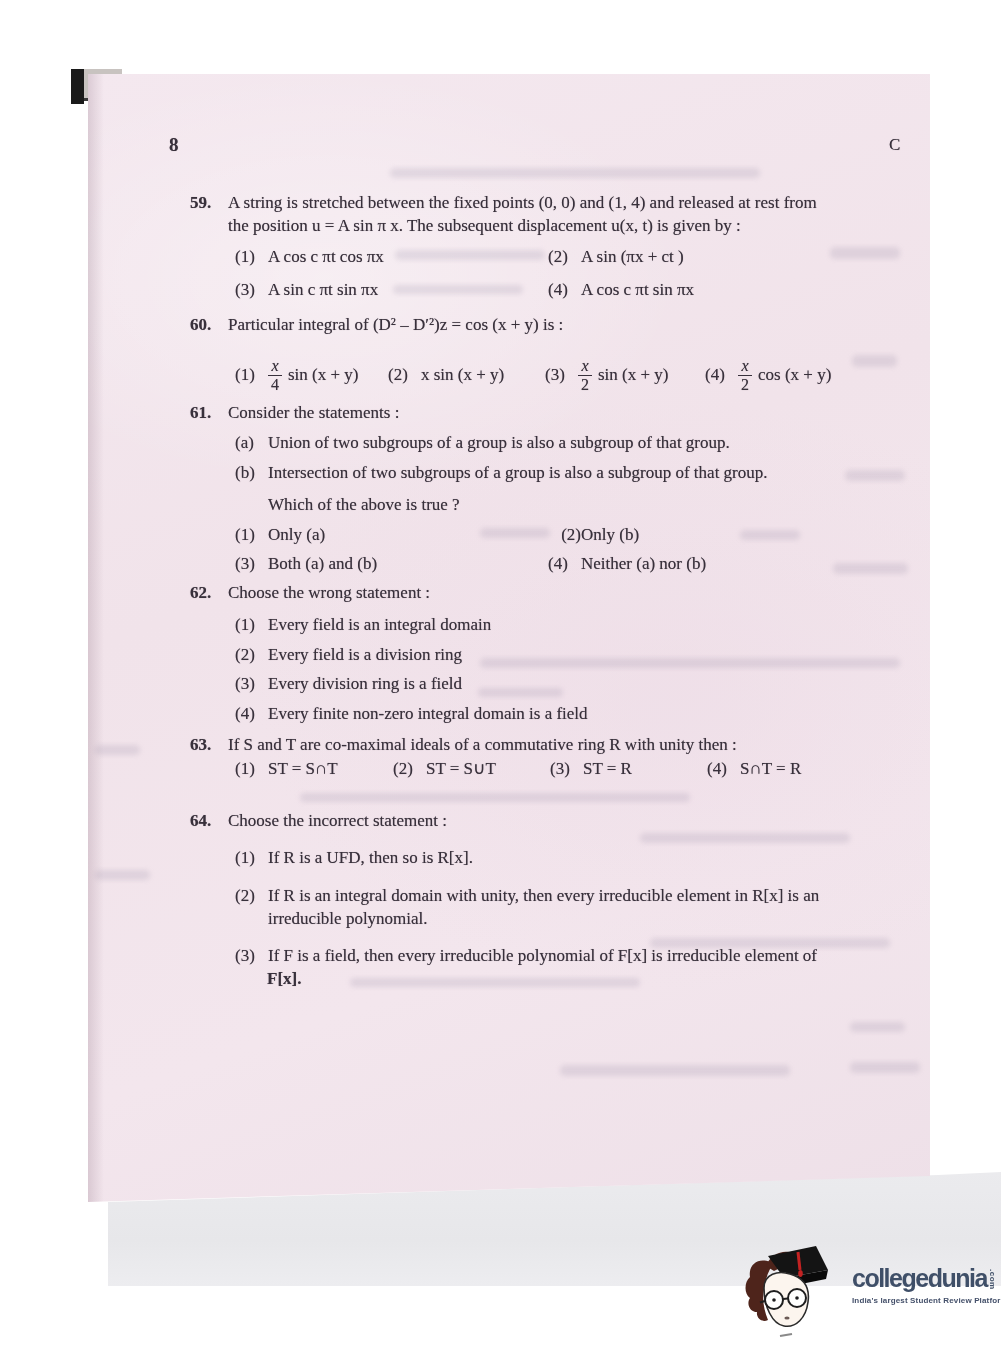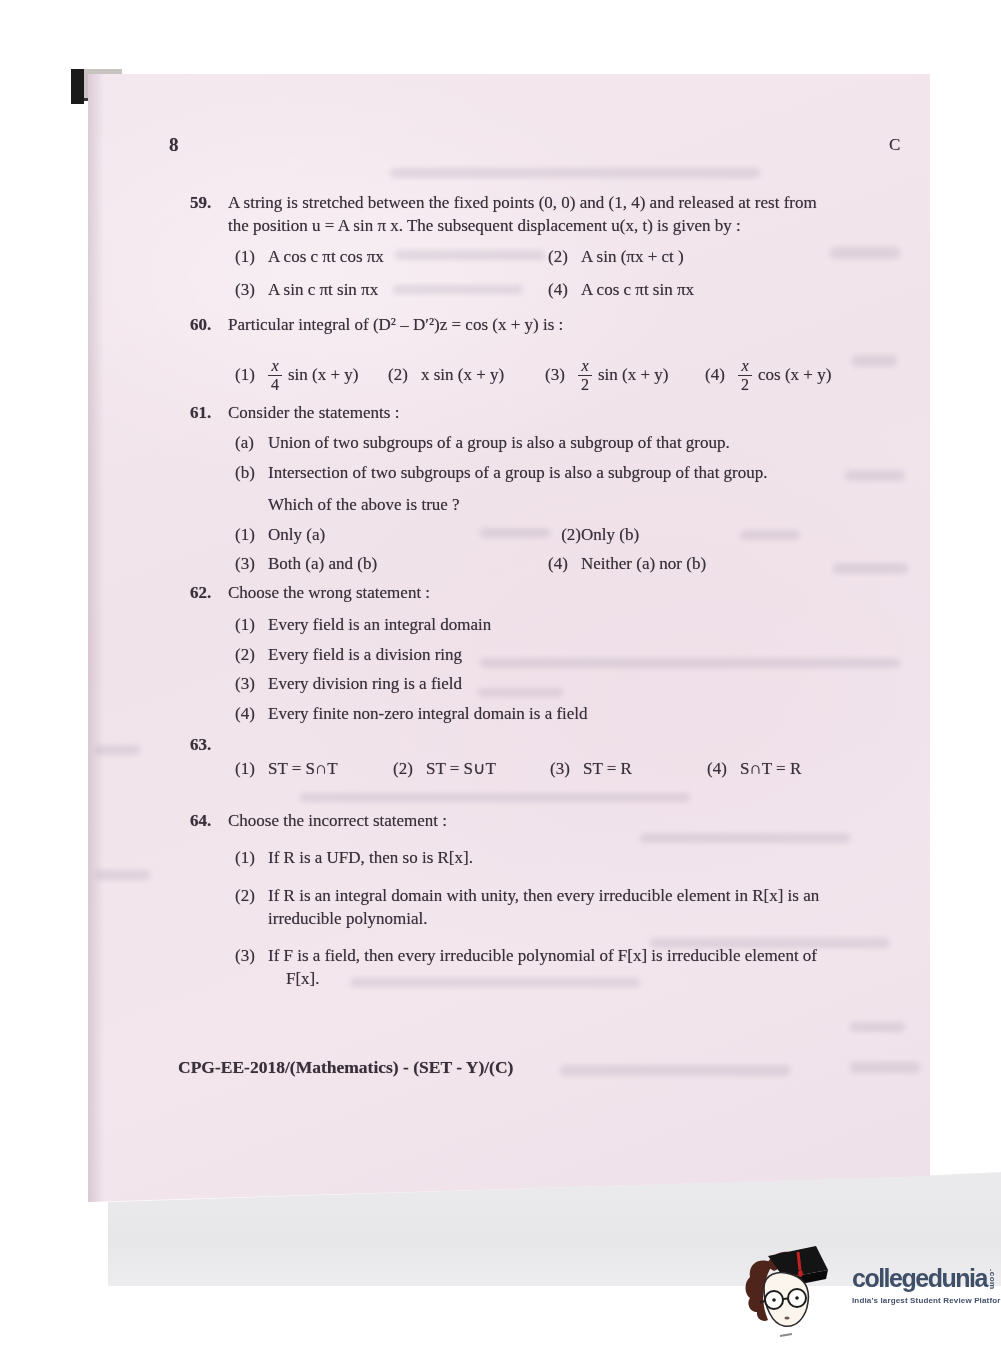--- a/index.html
+++ b/index.html
@@ -136,34 +136,34 @@
   <div class="t" style="left:460px;top:479px;"><span class="lbl">(4)</span><span>Neither (a) nor (b)</span></div>
 
   <div class="t qnum" style="left:102px;top:508px;">62.</div>
   <div class="t" style="left:140px;top:508px;">Choose the wrong statement :</div>
   <div class="t" style="left:147px;top:540px;"><span class="lbl">(1)</span><span>Every field is an integral domain</span></div>
   <div class="t" style="left:147px;top:570px;"><span class="lbl">(2)</span><span>Every field is a division ring</span></div>
   <div class="t" style="left:147px;top:599px;"><span class="lbl">(3)</span><span>Every division ring is a field</span></div>
   <div class="t" style="left:147px;top:629px;"><span class="lbl">(4)</span><span>Every finite non-zero integral domain is a field</span></div>
 
   <div class="t qnum" style="left:102px;top:660px;">63.</div>
+  <div class="t" style="left:140px;top:660px;">If S and T are co-maximal ideals of a commutative ring R with unity then :</div>
   <div class="t" style="left:147px;top:684px;"><span class="lbl">(1)</span><span>ST = S∩T</span></div>
   <div class="t" style="left:305px;top:684px;"><span class="lbl">(2)</span><span>ST = S∪T</span></div>
   <div class="t" style="left:462px;top:684px;"><span class="lbl">(3)</span><span>ST = R</span></div>
   <div class="t" style="left:619px;top:684px;"><span class="lbl">(4)</span><span>S∩T = R</span></div>
 
   <div class="t qnum" style="left:102px;top:736px;">64.</div>
   <div class="t" style="left:140px;top:736px;">Choose the incorrect statement :</div>
   <div class="t" style="left:147px;top:773px;"><span class="lbl">(1)</span><span>If R is a UFD, then so is R[x].</span></div>
   <div class="t" style="left:147px;top:811px;"><span class="lbl">(2)</span><span>If R is an integral domain with unity, then every irreducible element in R[x] is an</span></div>
   <div class="t" style="left:180px;top:834px;">irreducible polynomial.</div>
   <div class="t" style="left:147px;top:871px;"><span class="lbl">(3)</span><span>If F is a field, then every irreducible polynomial of F[x] is irreducible element of</span></div>
-  <div class="t" style="left:198px;top:894px;">F[x].</div>
-
-  <div class="t footer-code" style="left:90px;top:983px;">CPG-EE-2018/(Mathematics) - (SET - Y)/(C)</div>
+  <div class="t" style="left:179px;top:894px;font-weight:bold;">F[x].</div>
+
 
   <div class="smudge" style="left:302px;top:94px;width:370px;"></div>
   <div class="smudge" style="left:307px;top:176px;width:150px;"></div>
   <div class="smudge" style="left:742px;top:173px;width:70px;height:12px;"></div>
   <div class="smudge" style="left:305px;top:211px;width:130px;height:9px;"></div>
   <div class="smudge" style="left:764px;top:281px;width:45px;height:12px;"></div>
   <div class="smudge" style="left:757px;top:396px;width:60px;height:11px;"></div>
   <div class="smudge" style="left:392px;top:454px;width:70px;"></div>
   <div class="smudge" style="left:652px;top:456px;width:60px;"></div>
   <div class="smudge" style="left:745px;top:489px;width:75px;height:11px;"></div>

